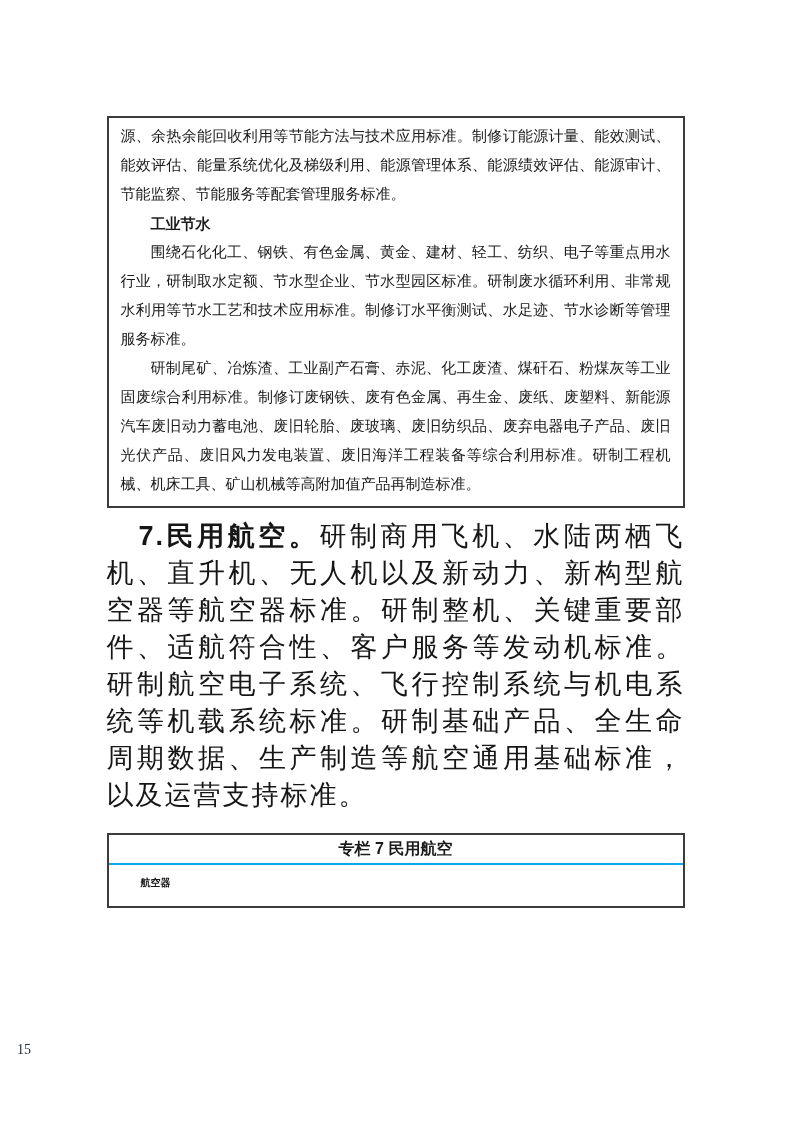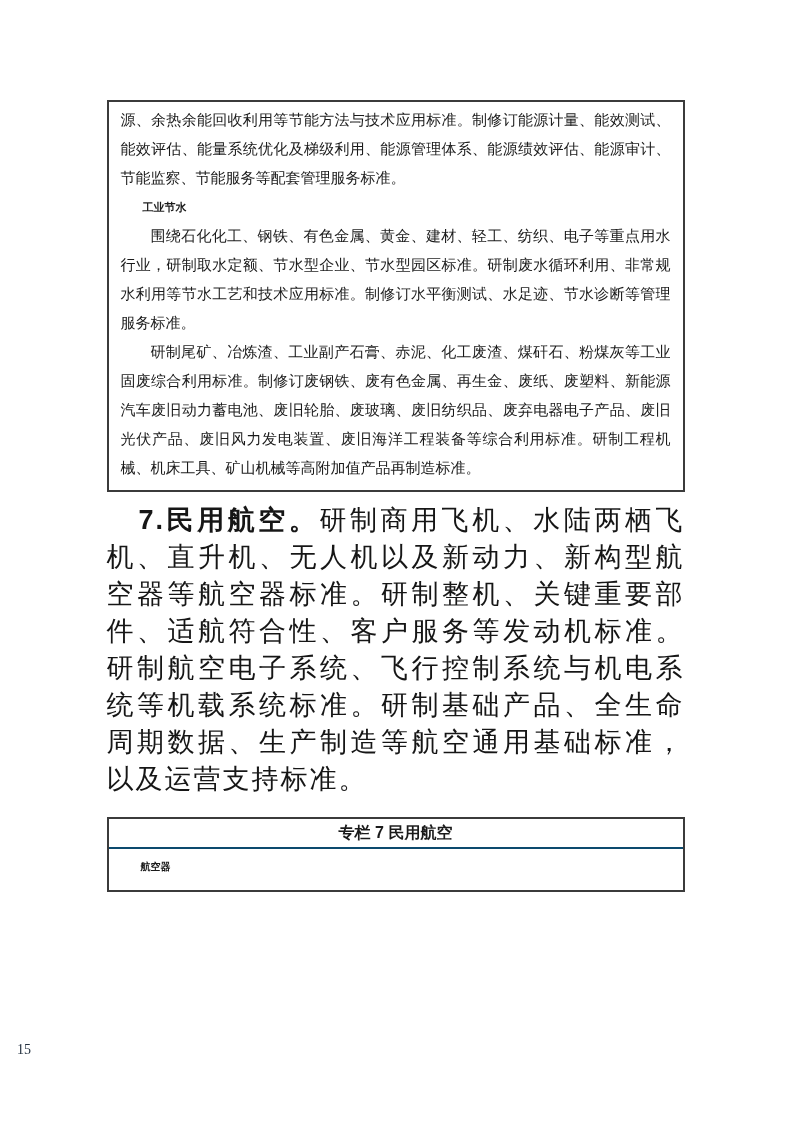--- a/index.html
+++ b/index.html
@@ -11,22 +11,22 @@
     position: relative;
     width: 791px;
     height: 1122px;
     background: #ffffff;
     overflow: hidden;
     font-family: "Liberation Serif", "DejaVu Serif", serif;
     color: #1a1a1a;
   }
   .content {
     width: 578px;
-    margin: 12px auto;
-    padding-top: 88px;
+    margin: 0 auto;
+    padding-top: 116px;
   }
   
   .panel {
     box-sizing: border-box;
     width: 578px;
     border: 2px solid #3b3b3b;
     background: #ffffff;
   }
   .panel-industry {
     padding: 4px 12px 7px 12px;
@@ -35,21 +35,21 @@
   }
   .panel p {
     margin: 0;
     text-align: justify;
     text-justify: inter-ideograph;
   }
   .box-par { text-indent: 2em; }
   .box-par.no-indent { text-indent: 0; }
   .box-heading {
     margin: 0;
-    font-size: 11px;
+    font-size: 15px;
     line-height: 29px;
     font-weight: bold;
     text-indent: 2em;
     text-align: left;
     font-family: "Liberation Sans", "DejaVu Sans", sans-serif;
   }
   
   .main-par {
     width: 578px;
     margin: 10px auto 0 auto;
@@ -68,21 +68,21 @@
   
   .panel-col7 {
     margin-top: 19px;
   }
   .col7-title {
     font-size: 16px;
     font-weight: bold;
     text-align: center;
     line-height: 26px;
     padding: 1px 0;
-    border-bottom: 2px solid #0c4a6e;
+    border-bottom: 2px solid #0ea5e9;
     font-family: "Liberation Sans", "DejaVu Sans", sans-serif;
   }
   .col7-body {
     padding: 3px 12px 8px 12px;
     font-size: 15px;
     line-height: 30px;
   }
   .col7-heading {
     margin: 0;
     font-size: 10px;

